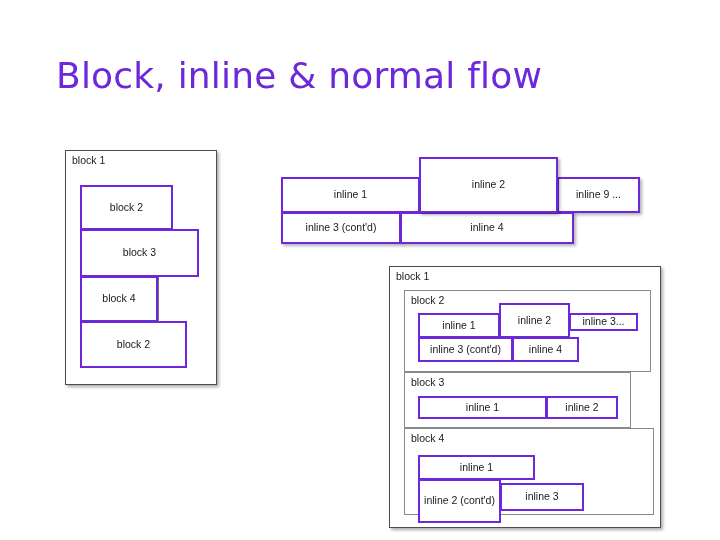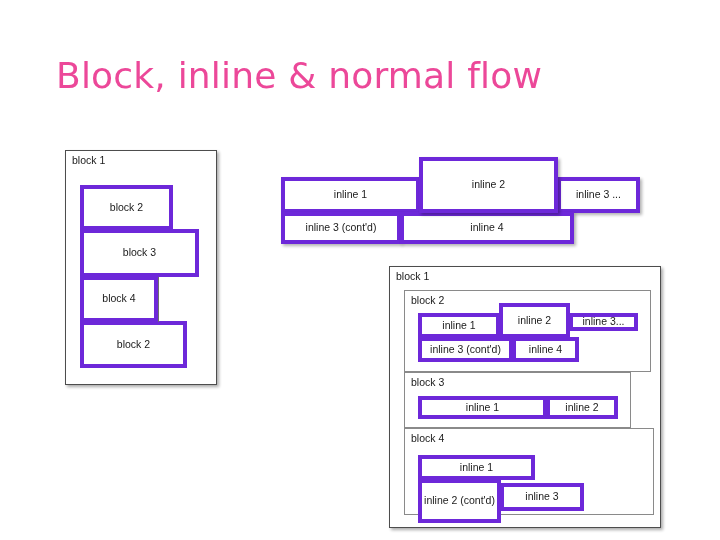--- a/index.html
+++ b/index.html
@@ -18,21 +18,21 @@
     width: 720px;
     height: 540px;
     background: #ffffff;
   }
   .slide-title {
     position: absolute;
     left: 56px;
     top: 55px;
     font-size: 36px;
     font-weight: 400;
-    color: #ec4899;
+    color: #6d28d9;
     letter-spacing: 0.2px;
     white-space: nowrap;
     font-family: "DejaVu Sans", sans-serif;
   }
 
   
   .bx {
     position: absolute;
     box-sizing: border-box;
     background: #ffffff;
@@ -60,21 +60,21 @@
     text-align: left;
   }
   .outer {
     border: 1px solid #4d4d4d;
     box-shadow: 2px 2px 3px rgba(0,0,0,0.33);
   }
   .shadowed {
     box-shadow: 2px 2px 3px rgba(0,0,0,0.30);
   }
   .thin {
-    border: 4px solid #6d28d9;
+    border: 2px solid #6d28d9;
   }
   .lightline {
     border: 1px solid #8a8a8a;
   }
 
   
   .diagram {
     position: absolute;
   }
 </style>
@@ -110,21 +110,21 @@
     <div style="position:absolute;left:158px;top:277px;width:1px;height:45px;background:#6e6e6e;"></div>
   </div>
 
   <div class="diagram" style="left:0;top:0;width:720px;height:540px;pointer-events:none;">
 
     <div class="bx thin shadowed" style="left:419px;top:157px;width:139px;height:56px;pointer-events:auto;z-index:3;">
       <span class="lbl">inline 2</span>
     </div>
 
     <div class="bx thin shadowed" style="left:557px;top:177px;width:83px;height:36px;pointer-events:auto;z-index:2;">
-      <span class="lbl">inline 3 ...</span>
+      <span class="lbl">inline 9 ...</span>
     </div>
 
     <div class="bx thin shadowed" style="left:281px;top:177px;width:139px;height:36px;pointer-events:auto;z-index:2;">
       <span class="lbl">inline 1</span>
     </div>
 
     <div class="bx thin shadowed" style="left:281px;top:212px;width:120px;height:32px;pointer-events:auto;z-index:2;">
       <span class="lbl">inline 3 (cont'd)</span>
     </div>
 

